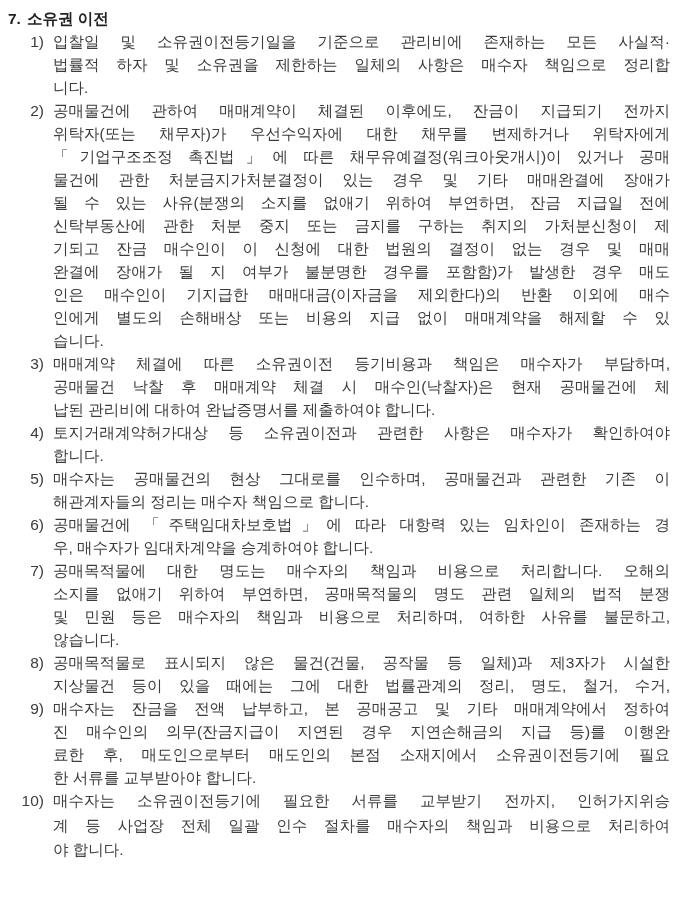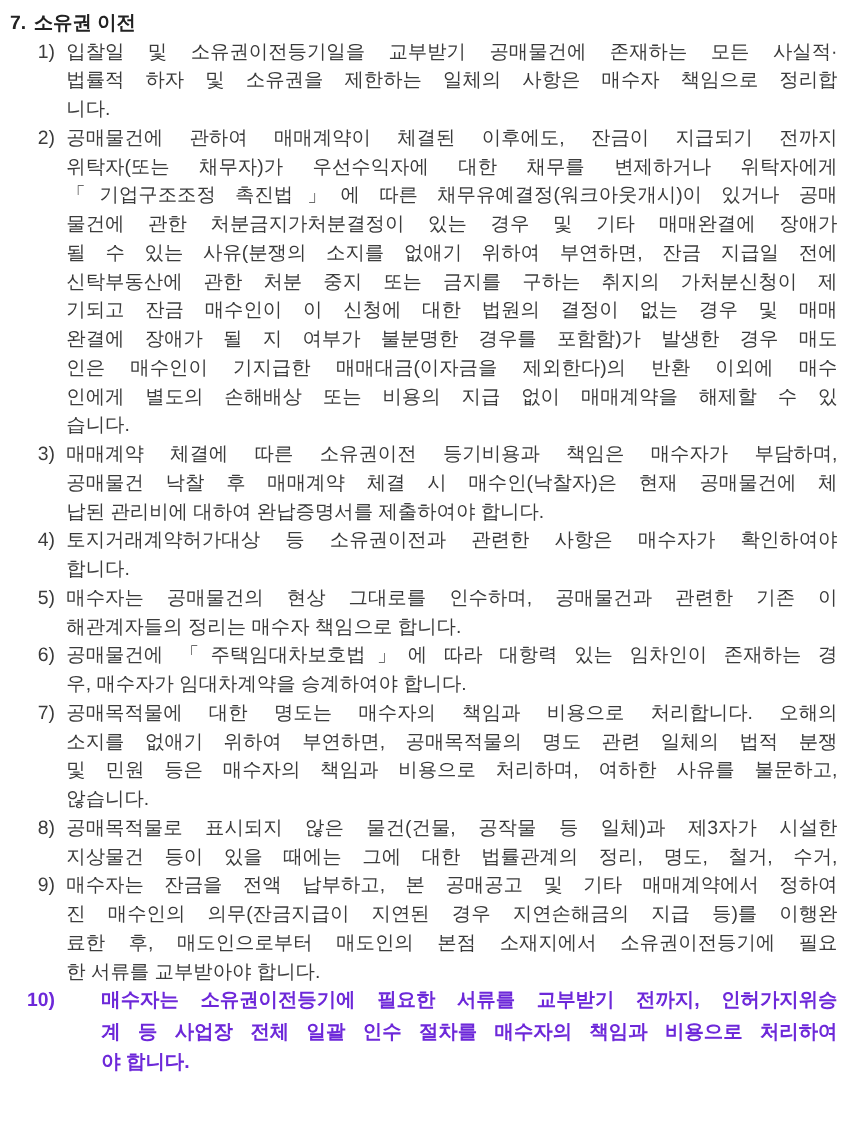--- a/index.html
+++ b/index.html
@@ -51,40 +51,39 @@
   }
   .line {
     text-align: justify;
     text-align-last: justify;
   }
   .line.last {
     text-align: justify;
     text-align-last: left;
   }
   .item.bold {
-    font-weight: bold;
-    color: #6d28d9;
+    font-weight: normal;
+    color: #404040;
   }
   .item.bold .line {
     line-height: 24.5px;
-    margin-left: 28px;
   }
 </style>
 </head>
 <body>
 
 <div class="doc">
   <div class="title">
     <span class="tnum">7.</span><span>소유권 이전</span>
   </div>
   <div class="clauses" id="clauses">
       <div class="item">
         <div class="num">1)</div>
         <div class="body">
-          <div class="line">입찰일 및 소유권이전등기일을 교부받기 공매물건에 존재하는 모든 사실적·</div>
+          <div class="line">입찰일 및 소유권이전등기일을 기준으로 관리비에 존재하는 모든 사실적·</div>
           <div class="line">법률적 하자 및 소유권을 제한하는 일체의 사항은 매수자 책임으로 정리합</div>
           <div class="line last">니다.</div>
         </div>
       </div>
       <div class="item">
         <div class="num">2)</div>
         <div class="body">
           <div class="line">공매물건에 관하여 매매계약이 체결된 이후에도, 잔금이 지급되기 전까지</div>
           <div class="line">위탁자(또는 채무자)가 우선수익자에 대한 채무를 변제하거나 위탁자에게</div>
           <div class="line">「기업구조조정 촉진법」에 따른 채무유예결정(워크아웃개시)이 있거나 공매</div>

